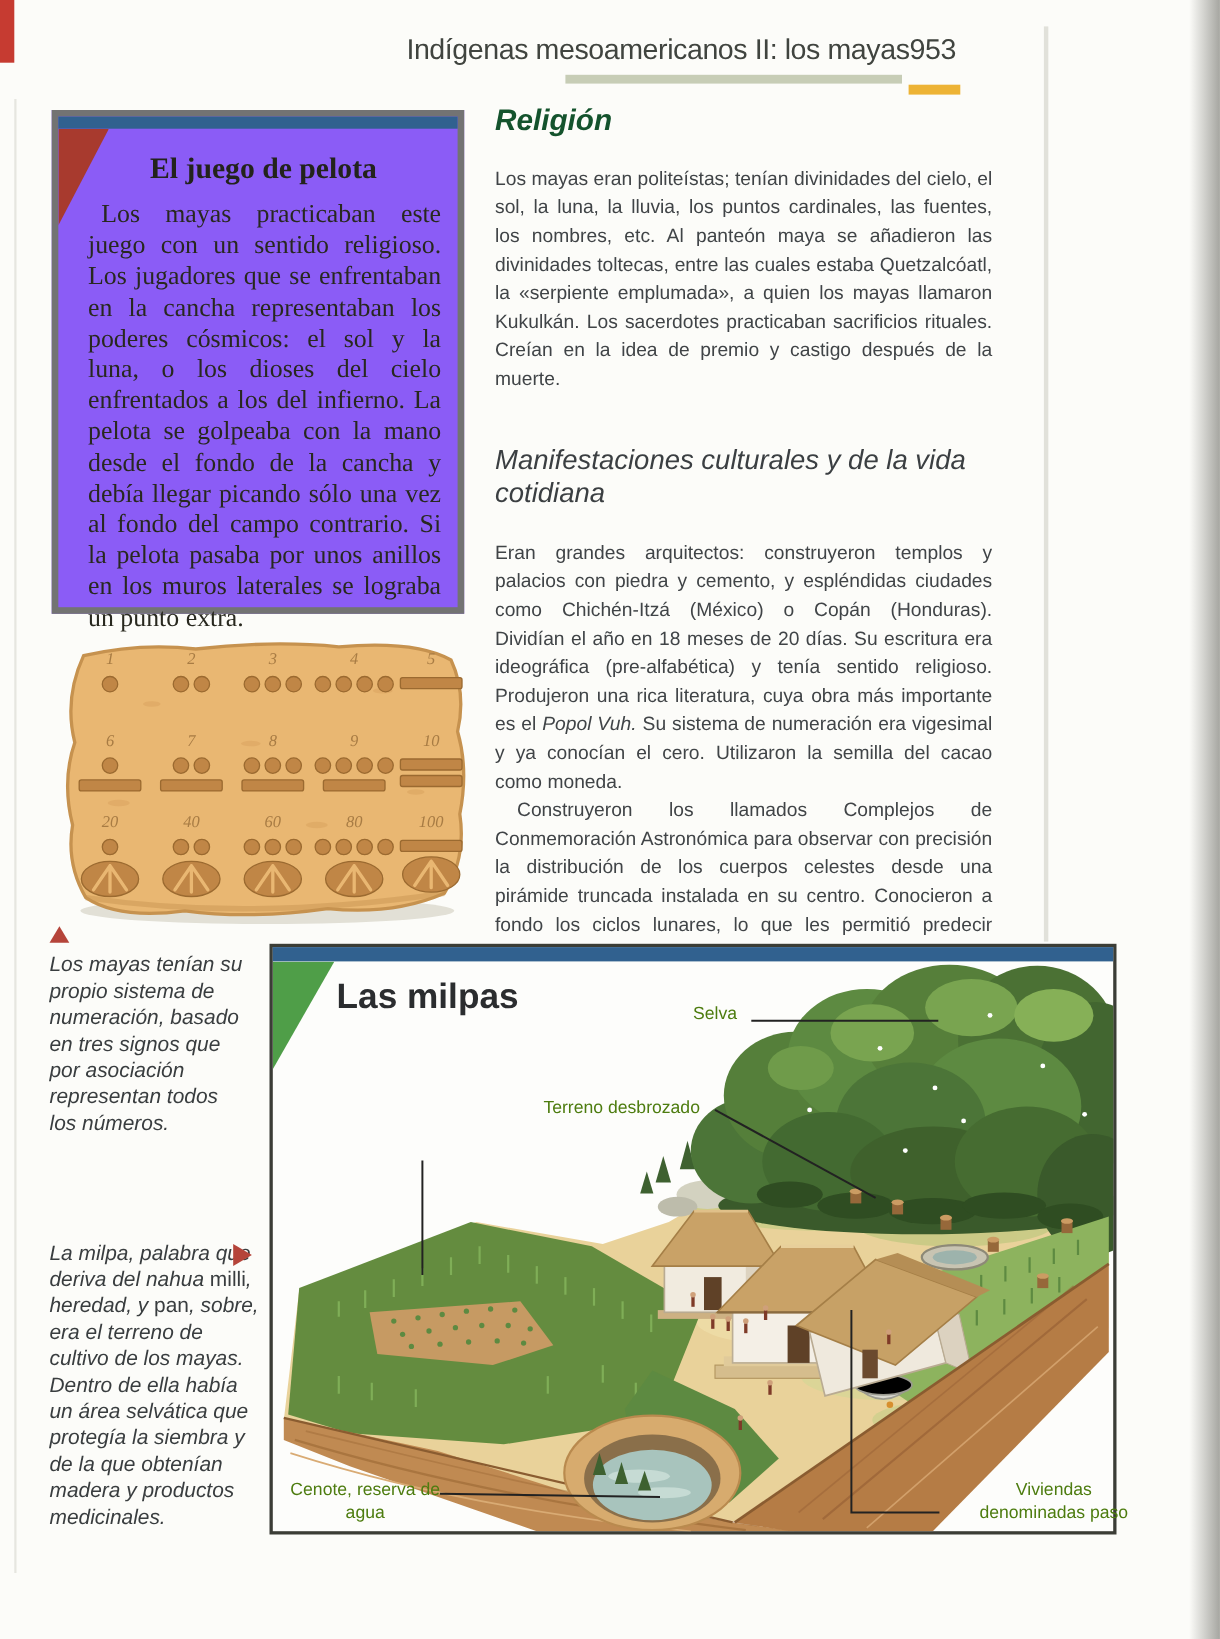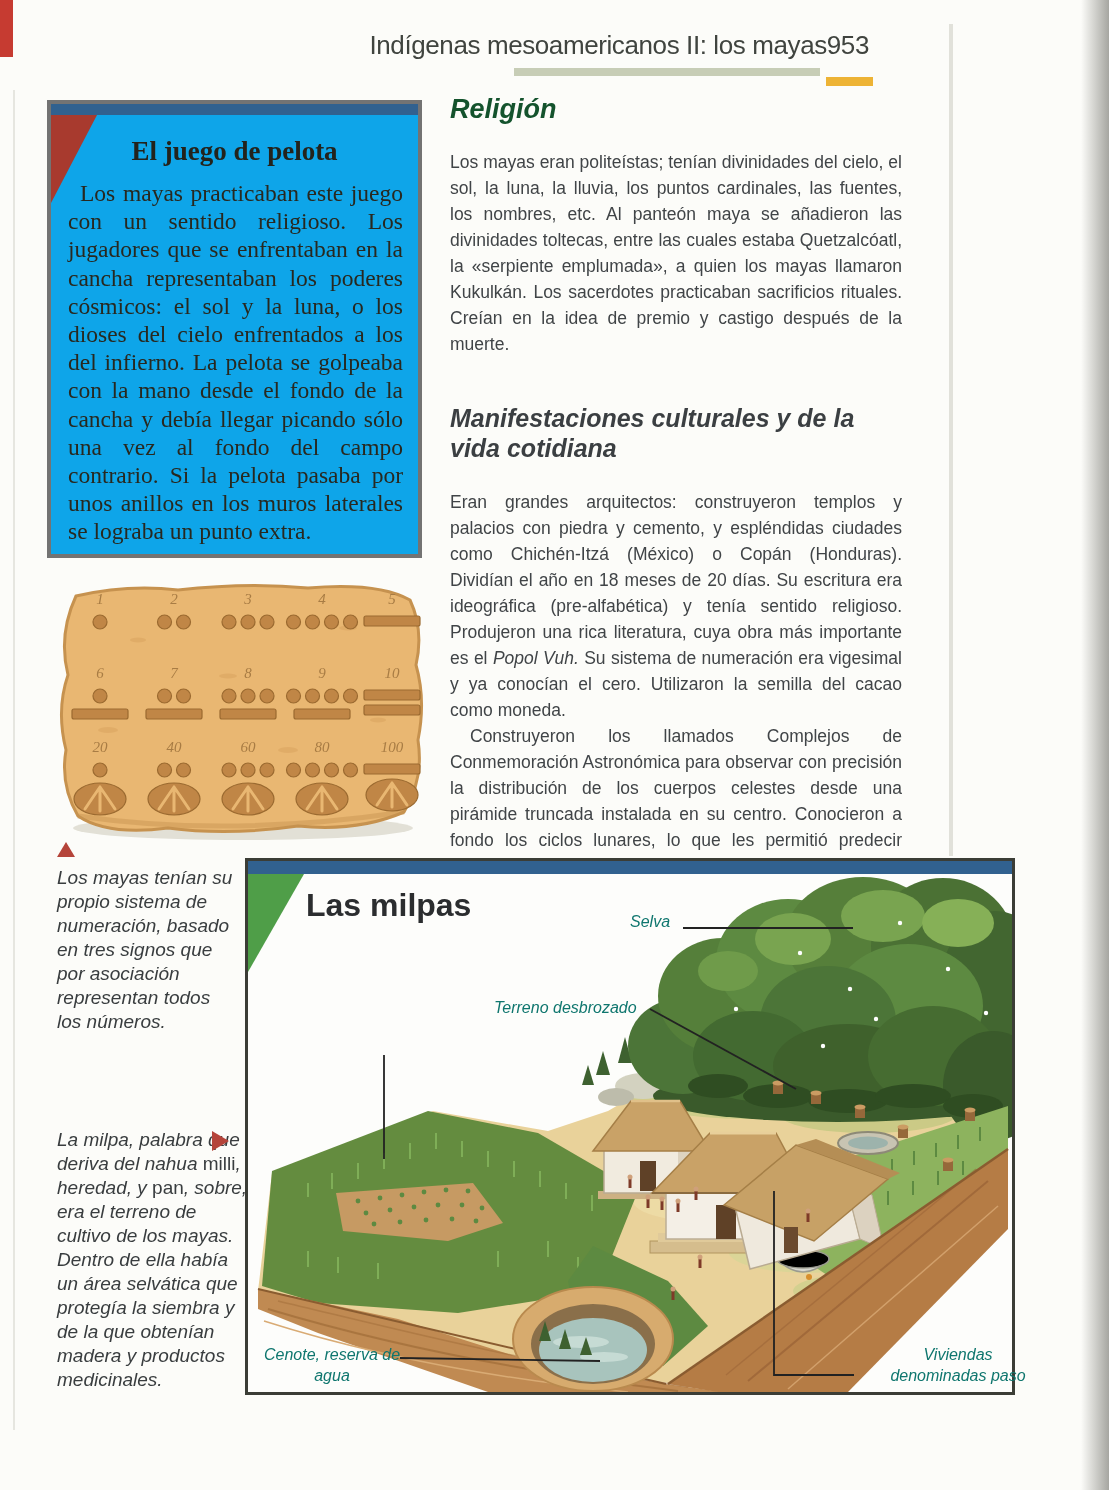--- a/index.html
+++ b/index.html
@@ -11,57 +11,57 @@
   .fold-line{position:absolute;left:949px;top:24px;width:4px;height:832px;background:#dcdcd5;opacity:.85;}
   .page-shadow{position:absolute;right:0;top:0;width:28px;height:1490px;
         background:linear-gradient(to right, rgba(120,120,112,0), rgba(95,95,88,.55));}
   
   .hdr{position:absolute;left:0;top:30px;width:869px;display:flex;justify-content:flex-end;
        font-size:26px;color:#40443f;letter-spacing:-.4px;}
   .hdr-rule{position:absolute;left:514px;top:68px;width:306px;height:8px;background:#c7cdb6;}
   .hdr-tab{position:absolute;left:826px;top:77px;width:47px;height:9px;background:#edb335;}
   
   .box{position:absolute;left:47px;top:100px;width:375px;height:458px;box-sizing:border-box;
-       background:#0ea5e9;border:4px solid #737373;}
+       background:#8b5cf6;border:6px solid #737373;padding-left:10px;}
   .box-bluebar{position:absolute;left:0;top:0;right:0;height:11px;background:#31618f;}
   .box-redcorner{position:absolute;left:0;top:11px;width:46px;height:88px;background:#a83a2e;
        clip-path:polygon(0 0,100% 0,0 100%);}
   .box-title{margin:32px 10px 0;text-align:center;font-family:"Liberation Serif",serif;
        font-weight:bold;font-size:27px;color:#23231c;}
   .box-body{margin:12px 15px 0 17px;font-family:"Liberation Serif",serif;font-size:23.5px;
        line-height:28.2px;color:#28281f;text-align:justify;text-indent:12px;}
   
   .tablet{position:absolute;left:48px;top:580px;}
   .glyph{fill:#c08646;stroke:#9b6a30;stroke-width:1.2px;}
   .shell-line{fill:none;stroke:#e9b772;stroke-width:3px;stroke-linecap:round;}
   .num{font:italic 15px "Liberation Serif",serif;fill:#a87c44;text-anchor:middle;}
   
-  .cap{position:absolute;font-style:italic;font-size:19px;line-height:24px;color:#393d3f;margin-left:12px;}
+  .cap{position:absolute;font-style:italic;font-size:19px;line-height:24px;color:#393d3f;}
   .cap1{left:45px;top:842px;width:176px;}
   .cap2{left:45px;top:1128px;width:196px;}
   .tri-up{width:0;height:0;border-left:9px solid transparent;border-right:9px solid transparent;
        border-bottom:15px solid #b5443a;margin-bottom:9px;}
   .tri-right{position:absolute;left:212px;top:1131px;width:0;height:0;border-top:10px solid transparent;
        border-bottom:10px solid transparent;border-left:17px solid #b5443a;}
   
   .rcol{position:absolute;left:450px;top:94px;width:452px;color:#404447;}
   .h1{font-size:27px;font-weight:bold;font-style:italic;color:#14532d;margin:0 0 24px;}
-  .h2{font-size:25px;line-height:30px;font-weight:bold;font-style:italic;color:#3b3f42;margin:46px 0 26px;}
+  .h2{font-size:25px;line-height:30px;font-weight:normal;font-style:italic;color:#3b3f42;margin:46px 0 26px;}
   .rcol p{font-size:17.5px;line-height:26px;text-align:justify;margin:0;}
   .rcol p.ind{text-indent:20px;}
   .it{font-style:italic}.rm{font-style:normal}
   
   .panel{position:absolute;left:245px;top:858px;width:770px;height:537px;box-sizing:border-box;
        background:#fdfdfb;border:3px solid #3b3d36;padding-left:40px;}
   .panel-bluebar{position:absolute;left:0;top:0;right:0;height:13px;background:#31618f;z-index:3;}
   .panel-greencorner{position:absolute;left:0;top:13px;width:56px;height:98px;background:#4f9e48;
        clip-path:polygon(0 0,100% 0,0 100%);z-index:3;}
   .panel-title{position:absolute;left:58px;top:26px;font-size:32px;font-weight:bold;color:#2b2d2f;z-index:4;}
   .scene{position:absolute;left:0;top:0;z-index:1;}
-  .plabel{position:absolute;z-index:4;font-style:italic;font-size:16px;line-height:21px;color:#0f766e;}
+  .plabel{position:absolute;z-index:4;font-size:16px;line-height:21px;color:#4d7c0f;}
   .lab-selva{left:382px;top:50px;}
   .lab-maiz{left:120px;top:121px;width:165px;text-align:center;}
   .lab-terreno{left:246px;top:136px;width:180px;}
   .lab-cenote{left:14px;top:483px;width:140px;text-align:center;}
   .lab-viviendas{left:636px;top:483px;width:148px;text-align:center;}
   .leader{stroke:#222;stroke-width:1.8px;fill:none;}
   .person line{stroke:#7e3a28;stroke-width:3px;}
   .person circle{fill:#cfa07a;}
 </style>
 </head>

